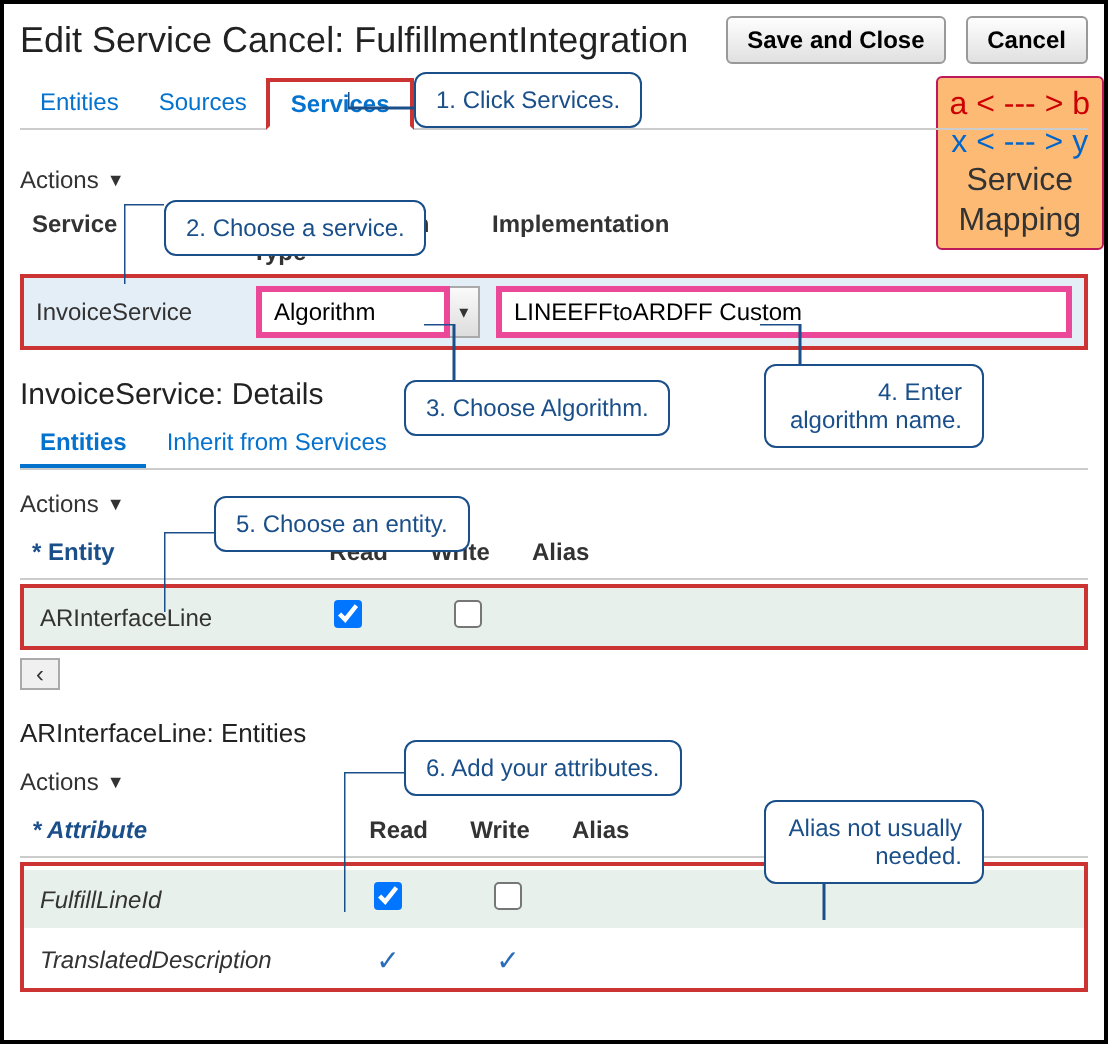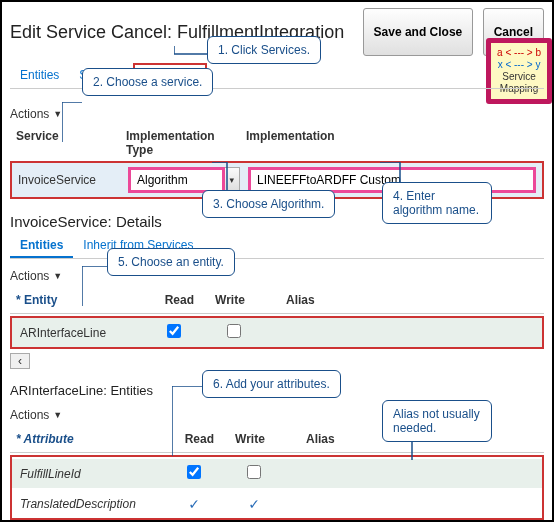--- a/index.html
+++ b/index.html
@@ -1,24 +1,24 @@
 <!DOCTYPE html>
 <html><head>
 <meta charset="utf-8">
 <style>
   * { box-sizing: border-box; margin: 0; padding: 0; }
   body { font-family: Arial, Helvetica, sans-serif; font-size: 12px; color: #333; background: #fff; }
   .frame { width: 554px; height: 522px; border: 2px solid #000; position: relative; overflow: hidden; padding: 6px 8px; }
   .header-row { display: flex; align-items: center; justify-content: space-between; margin-bottom: 6px; }
   .page-title { font-size: 18px; font-weight: normal; color: #222; }
-  .btn { background: linear-gradient(#fefefe,#e0e0e0); border: 1px solid #999; border-radius: 3px; padding: 16px 10px; font-size: 12px; font-weight: bold; cursor: pointer; margin-left: 6px; }
+  .btn { background: linear-gradient(#fefefe,#e0e0e0); border: 1px solid #999; border-radius: 3px; padding: 4px 10px; font-size: 12px; font-weight: bold; cursor: pointer; margin-left: 6px; }
   .tab-row { display: flex; align-items: center; border-bottom: 1px solid #ccc; position: relative; }
   .tab { padding: 4px 10px; color: #0572ce; cursor: pointer; }
   .tab.active { border: 2px solid #c33; border-bottom: 2px solid #fff; color: #0572ce; font-weight: bold; position: relative; top: 1px; background:#fff; }
-  .sm-badge { position: absolute; right: 0; top: 24px; border: 5px solid #be185d; background: #fef9c3; border-radius: 3px; padding: 4px 6px; font-size: 10px; text-align: center; line-height: 1.2; }
+  .sm-badge { position: absolute; right: 0; top: 24px; border: 1px solid #be185d; background: #fdba74; border-radius: 3px; padding: 4px 6px; font-size: 16px; text-align: center; line-height: 1.2; }
   .sm-badge .line1 { color:#c00; }
   .sm-badge .line2 { color:#06c; }
   .actions-row { margin: 10px 0 4px 0; display: flex; align-items: center; }
   .actions { font-size: 12px; cursor: pointer; display: inline-flex; align-items: center; gap:4px; }
   .tri { font-size: 9px; }
   .col-headers { display: flex; font-weight: bold; padding: 4px 0; }
   .col-headers div { padding: 0 6px; }
   .col-service { width: 110px; }
   .col-impl-type { width: 120px; }
   .col-impl { flex: 1; }
@@ -29,26 +29,26 @@
   .select-btn { width: 18px; border:1px solid #aaa; border-left:0; background: linear-gradient(#fafafa,#ddd); display:flex; align-items:center; justify-content:center; cursor:pointer; }
   .section-title { font-size: 15px; margin: 14px 0 4px 0; color:#222; }
   .subtab-row { display:flex; border-bottom:1px solid #ccc; }
   .subtab { padding:4px 10px; color:#0572ce; cursor:pointer; }
   .subtab.active { border-bottom:2px solid #0572ce; color:#0572ce; font-weight:bold; }
   .entity-headers { display:flex; font-weight:bold; border-bottom:1px solid #ccc; padding:6px 0; margin-top:4px; }
   .entity-headers div { padding:0 6px; }
   .col-entity { width:130px; }
   .col-read { width:60px; text-align:right; }
   .col-write { width:60px; text-align:center; }
-  .col-alias { flex:1;margin-left:20px; }
+  .col-alias { flex:1; }
   .entity-row { display:flex; align-items:center; border:2px solid #c33; background:#e8f0eb; padding:6px 2px; margin-top:2px;}
   .entity-row.noborder { border:none; }
   .chk { width:14px; height:14px; }
   .scroll-left { border:1px solid #aaa; width:20px; height:16px; display:flex; align-items:center; justify-content:center; margin-top:4px; cursor:pointer; background:#f0f0f0; }
-  .callout { position:absolute; background:#fff; border:1px solid #1a4f8a; border-radius:6px; padding:6px 10px; font-size:12px; color:#1a4f8a; box-shadow:0 0 0 rgba(0,0,0,0); z-index:10; }
+  .callout { position:absolute; background:#fff; border:1px solid #1a4f8a; border-radius:6px; padding:6px 10px; font-size:12px; color:#1a4f8a; box-shadow:0 0 0 rgba(0,0,0,0); z-index:10;text-align:right; }
   .req { color:#1a4f8a; }
   .attr-col { width:150px;font-style:italic; }
   .check-glyph { color:#2a6db8; font-size:14px; text-align:center; width:60px; }
   svg.tail { position:absolute; z-index:9; pointer-events:none; }
 </style>
 </head>
 <body>
 
 <div class="frame">
 
@@ -178,21 +178,21 @@
       <div class="check-glyph">✓</div>
       <div class="col-alias"></div>
     </div>
   </div>
 
   <div class="callout" style="left:205px; top:34px;">1. Click Services.</div>
   <svg class="tail" style="left:172px; top:44px;" width="40" height="20">
       <polyline points="34,8 0,8 0,0" fill="none" stroke="#1a4f8a" stroke-width="1.5"></polyline>
     </svg>
 
-  <div class="callout" style="left:80px; top:66px;">2. Choose a service.</div>
+  <div class="callout" style="left:80px; top:98px;">2. Choose a service.</div>
   <svg class="tail" style="left:60px; top:100px;" width="30" height="40">
       <polyline points="20,0 0,0 0,40" fill="none" stroke="#1a4f8a" stroke-width="1.5"></polyline>
     </svg>
 
   <div class="callout" style="left:200px; top:188px;">3. Choose Algorithm.</div>
   <svg class="tail" style="left:210px; top:160px;" width="30" height="30">
       <polyline points="15,30 15,0 0,0" fill="none" stroke="#1a4f8a" stroke-width="1.5"></polyline>
     </svg>
 
   <div class="callout" style="left:380px; top:180px; width:110px;">4. Enter algorithm name.</div>

